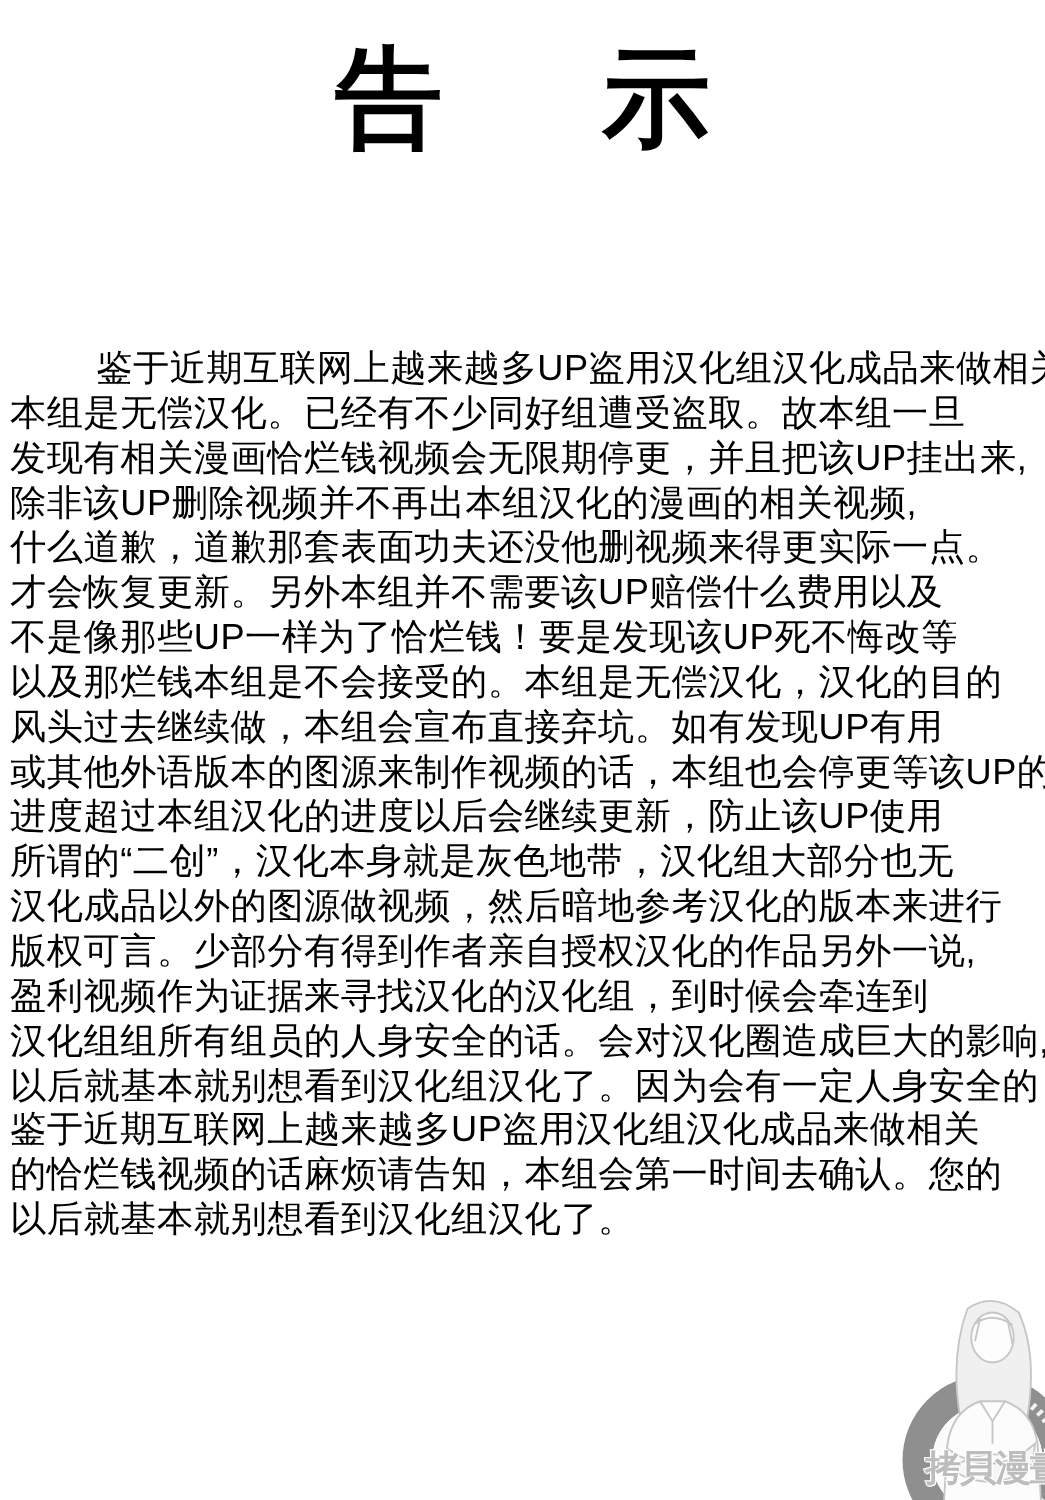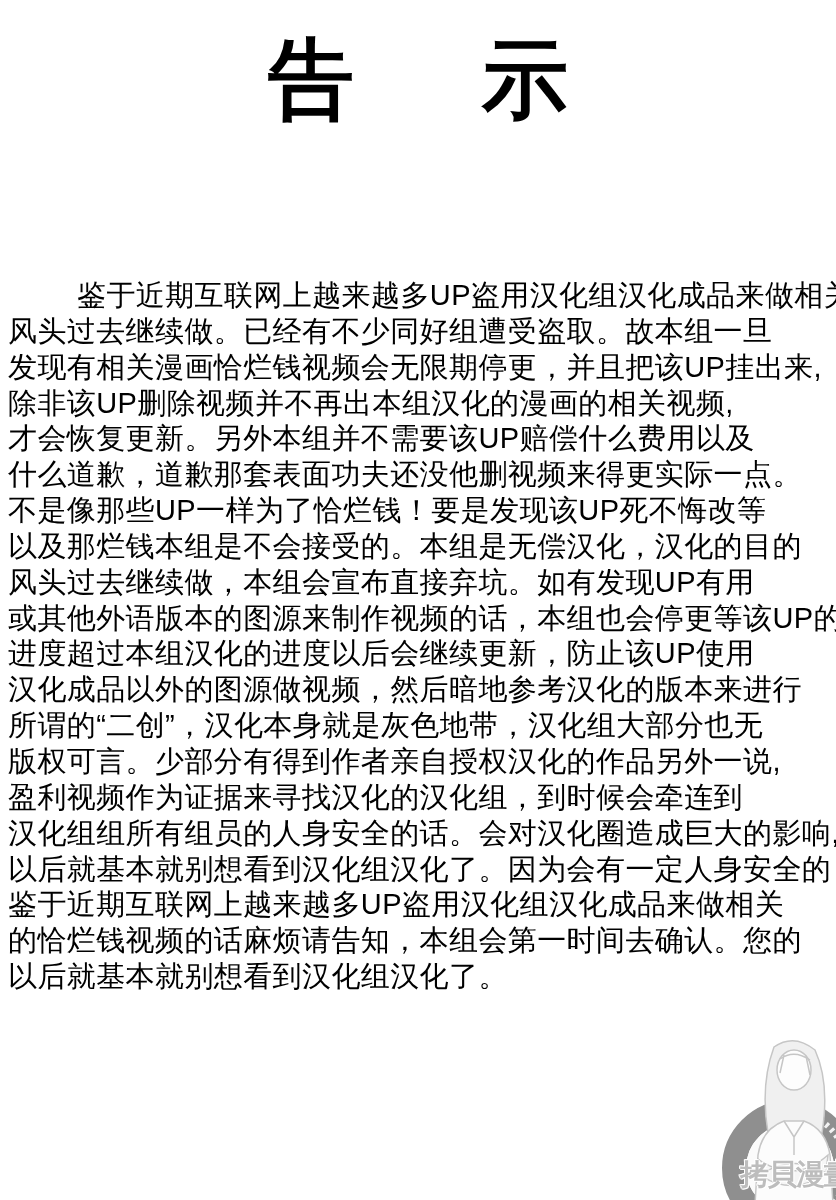--- a/index.html
+++ b/index.html
@@ -97,32 +97,32 @@
       <path d="M 86 96 L 96 112 L 106 96 M 96 112 L 96 130" fill="none" stroke="#c6c6c6" stroke-width="1.5"></path>
 
       <path d="M 60 134 Q 96 160 130 130 L 128 148 Q 95 172 62 150 Z" fill="#f6f6f6" stroke="#c6c6c6" stroke-width="1.5"></path>
       <path d="M 62 150 Q 95 128 128 148" fill="none" stroke="#c6c6c6" stroke-width="1.5"></path>
     </svg>
     <div class="wm-label">拷貝漫畫</div>
   </div>
 
   <div class="notice-body">
       <div class="notice-line">鉴于近期互联网上越来越多UP盗用汉化组汉化成品来做相关</div>
-      <div class="notice-line">风头过去继续做。已经有不少同好组遭受盗取。故本组一旦</div>
+      <div class="notice-line">本组是无偿汉化。已经有不少同好组遭受盗取。故本组一旦</div>
       <div class="notice-line">发现有相关漫画恰烂钱视频会无限期停更，并且把该UP挂出来,</div>
       <div class="notice-line">除非该UP删除视频并不再出本组汉化的漫画的相关视频,</div>
+      <div class="notice-line">什么道歉，道歉那套表面功夫还没他删视频来得更实际一点。</div>
       <div class="notice-line">才会恢复更新。另外本组并不需要该UP赔偿什么费用以及</div>
-      <div class="notice-line">什么道歉，道歉那套表面功夫还没他删视频来得更实际一点。</div>
       <div class="notice-line">不是像那些UP一样为了恰烂钱！要是发现该UP死不悔改等</div>
       <div class="notice-line">以及那烂钱本组是不会接受的。本组是无偿汉化，汉化的目的</div>
       <div class="notice-line">风头过去继续做，本组会宣布直接弃坑。如有发现UP有用</div>
       <div class="notice-line">或其他外语版本的图源来制作视频的话，本组也会停更等该UP的</div>
       <div class="notice-line">进度超过本组汉化的进度以后会继续更新，防止该UP使用</div>
+      <div class="notice-line">所谓的“二创”，汉化本身就是灰色地带，汉化组大部分也无</div>
       <div class="notice-line">汉化成品以外的图源做视频，然后暗地参考汉化的版本来进行</div>
-      <div class="notice-line">所谓的“二创”，汉化本身就是灰色地带，汉化组大部分也无</div>
       <div class="notice-line">版权可言。少部分有得到作者亲自授权汉化的作品另外一说,</div>
       <div class="notice-line">盈利视频作为证据来寻找汉化的汉化组，到时候会牵连到</div>
       <div class="notice-line">汉化组组所有组员的人身安全的话。会对汉化圈造成巨大的影响,</div>
       <div class="notice-line">以后就基本就别想看到汉化组汉化了。因为会有一定人身安全的</div>
       <div class="notice-line">鉴于近期互联网上越来越多UP盗用汉化组汉化成品来做相关</div>
       <div class="notice-line">的恰烂钱视频的话麻烦请告知，本组会第一时间去确认。您的</div>
       <div class="notice-line">以后就基本就别想看到汉化组汉化了。</div>
     </div>
 
 </div>

